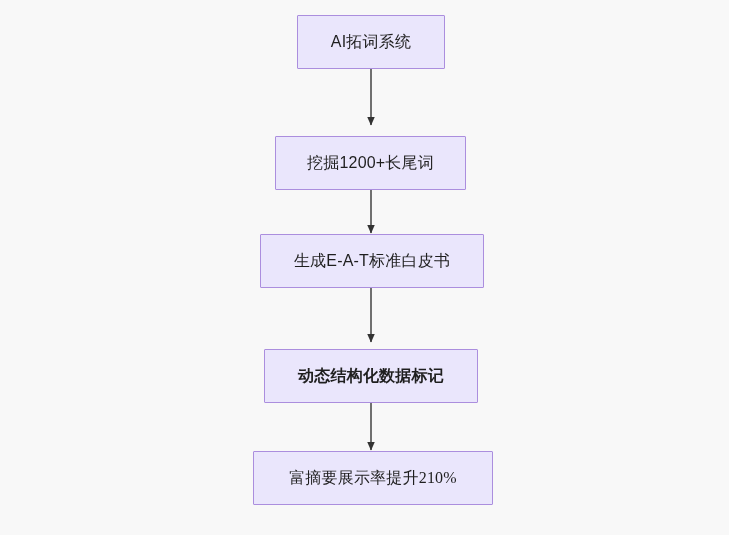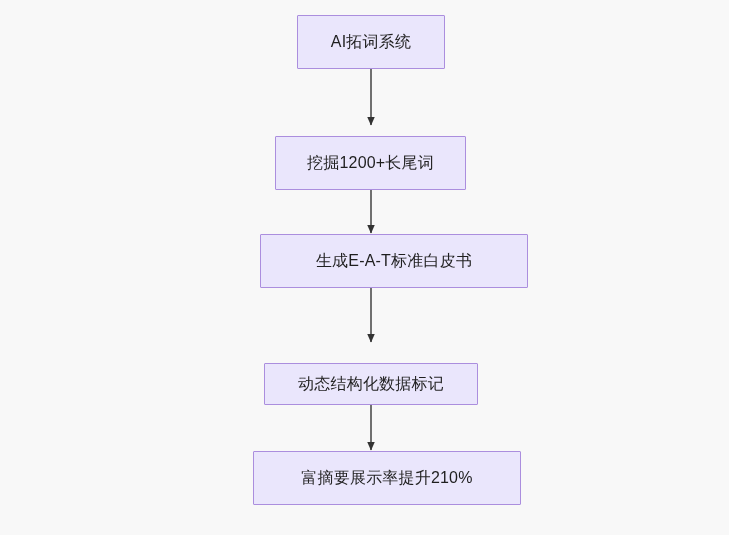--- a/index.html
+++ b/index.html
@@ -72,25 +72,25 @@
   </svg>
 
   <div class="node" style="left:297px; top:15px; width:148px; height:54px;">
     <span class="node-label">AI拓词系统</span>
   </div>
 
   <div class="node" style="left:275px; top:136px; width:191px; height:54px;">
     <span class="node-label">挖掘1200+长尾词</span>
   </div>
 
-  <div class="node" style="left:260px; top:234px; width:268px; height:54px;">
+  <div class="node" style="left:260px; top:234px; width:224px; height:54px;">
     <span class="node-label">生成E-A-T标准白皮书</span>
   </div>
 
-  <div class="node" style="left:264px; top:363px; width:214px; height:42px;">
+  <div class="node" style="left:264px; top:349px; width:214px; height:54px;font-weight:bold;">
     <span class="node-label">动态结构化数据标记</span>
   </div>
 
-  <div class="node" style="left:253px; top:451px; width:268px; height:54px;">
+  <div class="node" style="left:253px; top:451px; width:240px; height:54px;font-family:Liberation Serif, serif;">
     <span class="node-label">富摘要展示率提升210%</span>
   </div>
 
 </div>
 
 </body></html>

